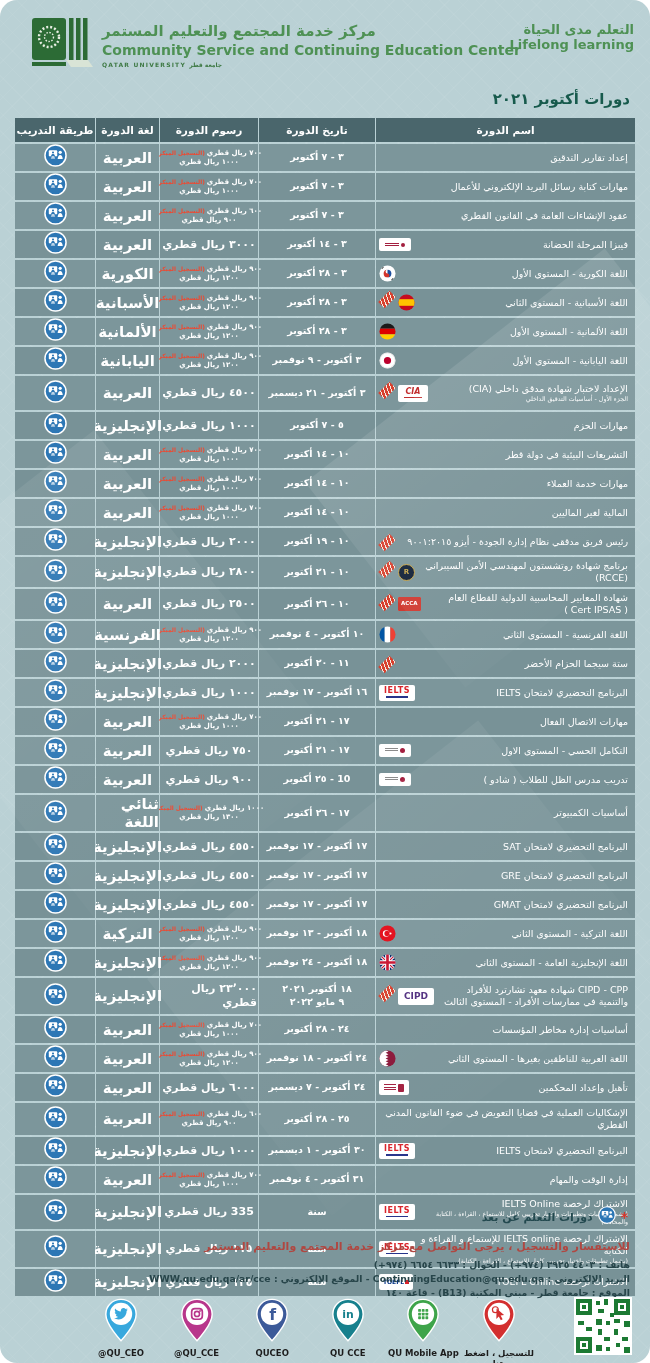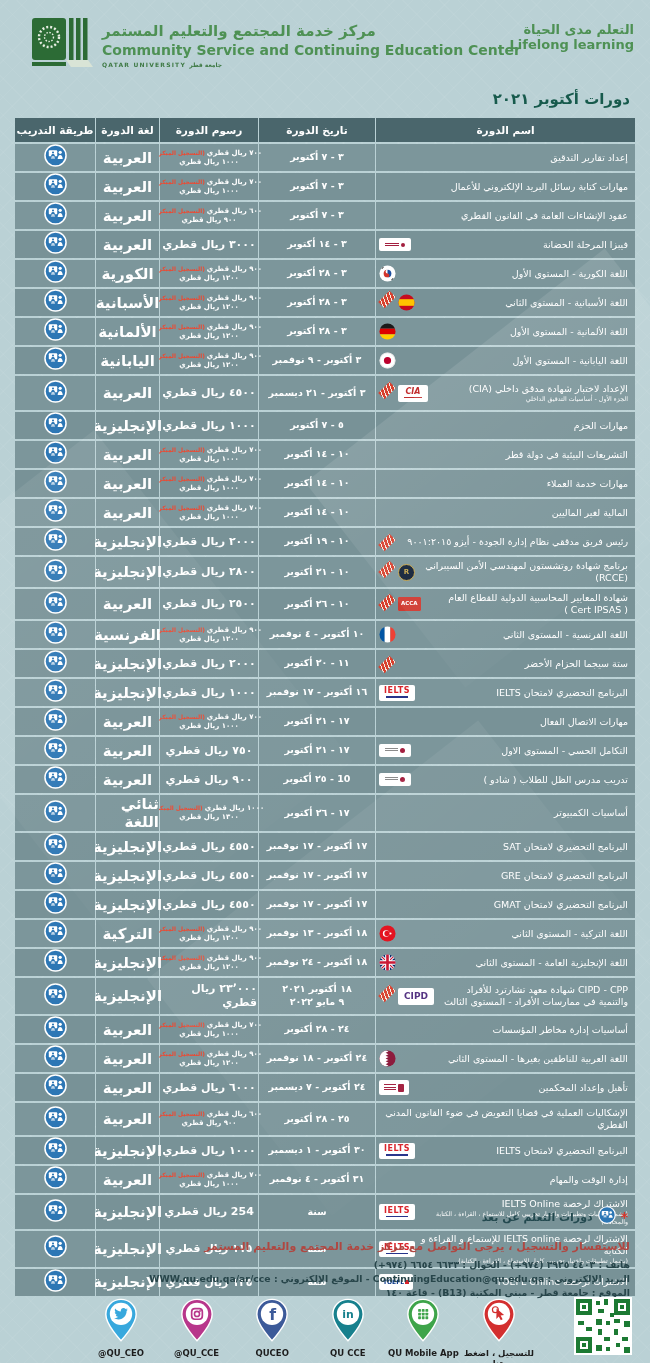--- a/index.html
+++ b/index.html
@@ -1,21 +1,21 @@
 <!DOCTYPE html>
 <html lang="ar"><head>
 <meta charset="utf-8">
 <style>
   html,body{margin:0;padding:0;}
   .page{position:relative;width:650px;height:1363px;overflow:hidden;
     background:#bad1d5;
     background-image:
       repeating-linear-gradient(45deg, rgba(255,255,255,.045) 0 1px, transparent 1px 13px),
       repeating-linear-gradient(-45deg, rgba(255,255,255,.045) 0 1px, transparent 1px 13px);
-    font-family:"DejaVu Sans",sans-serif;}
+    font-family:"DejaVu Sans",sans-serif;border-radius:17px;}
   
   .hdr-logo{position:absolute;left:30px;top:16px;}
   .hdr-text{position:absolute;left:102px;top:22px;text-align:left;color:#4e9154;}
   .hdr-title-ar{font-size:15px;font-weight:bold;direction:rtl;text-align:left;}
   .hdr-title-en{font-size:14px;font-weight:bold;margin-top:2px;}
   .hdr-univ{font-size:6px;letter-spacing:1.2px;color:#3f7a45;margin-top:3px;font-weight:bold;}
   .tagline{position:absolute;right:16px;top:22px;text-align:right;color:#4e9154;}
   .tagline-ar{font-size:13px;font-weight:bold;direction:rtl;}
   .tagline-en{font-size:13px;font-weight:bold;margin-left:34px;}
   .page-title{position:absolute;right:20px;top:90px;font-size:15px;font-weight:bold;color:#175a4c;direction:rtl;}
@@ -1240,21 +1240,21 @@
                   <b style="color:#d8232a;font-size:8px;letter-spacing:.5px;">IELTS</b>
                   <span style="width:22px;height:1.5px;background:#27348b;margin-top:1px;"></span>
                 </span>
               </span>
             </div>
           </div>
           <div class="cell date-cell">
             <div>سنة</div>
           </div>
           <div class="cell fee-cell">
-            <div class="fee-big">254 ريال قطري</div>
+            <div class="fee-big">335 ريال قطري</div>
           </div>
           <div class="cell lang-cell">الإنجليزية</div>
           <div class="cell method-cell">
             <span><svg width="23" height="23" viewBox="0 0 24 24">
                 <circle cx="12" cy="12" r="11" fill="#2d77b5" stroke="#fff" stroke-width="1.6"></circle>
                 <rect x="5" y="6.6" width="8.8" height="6.2" rx=".9" fill="#fff"></rect>
                 <circle cx="9.4" cy="8.9" r="1.1" fill="#2d77b5"></circle>
                 <path d="M7.4 12.4c.2-1.3 1-2 2-2s1.8.7 2 2z" fill="#2d77b5"></path>
                 <rect x="8.5" y="12.9" width="1.8" height="1.1" fill="#fff"></rect>
                 <rect x="7.1" y="14" width="4.6" height="1" rx=".5" fill="#fff"></rect>

